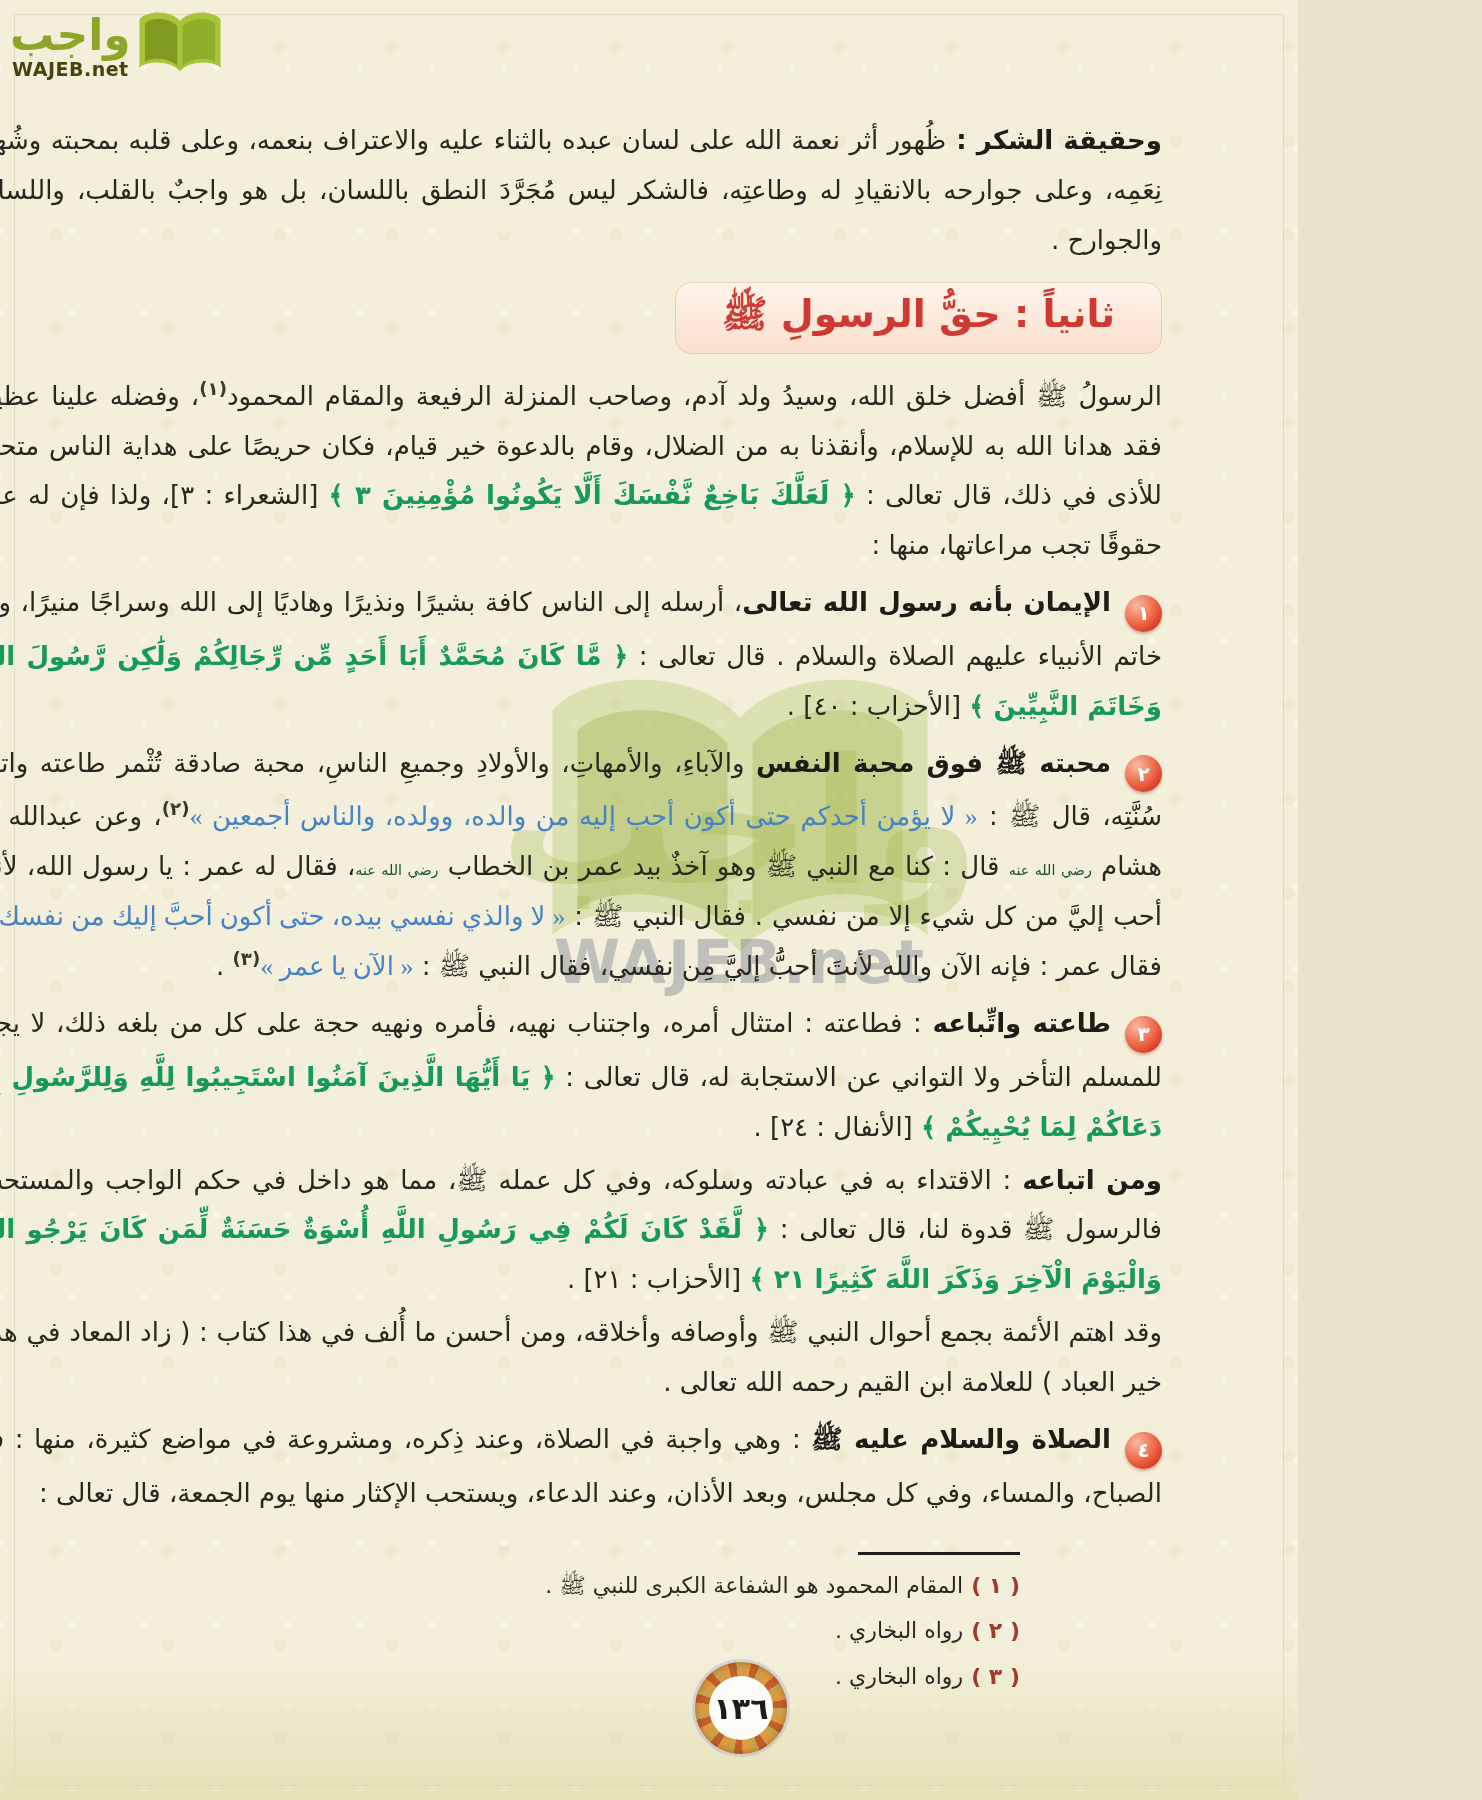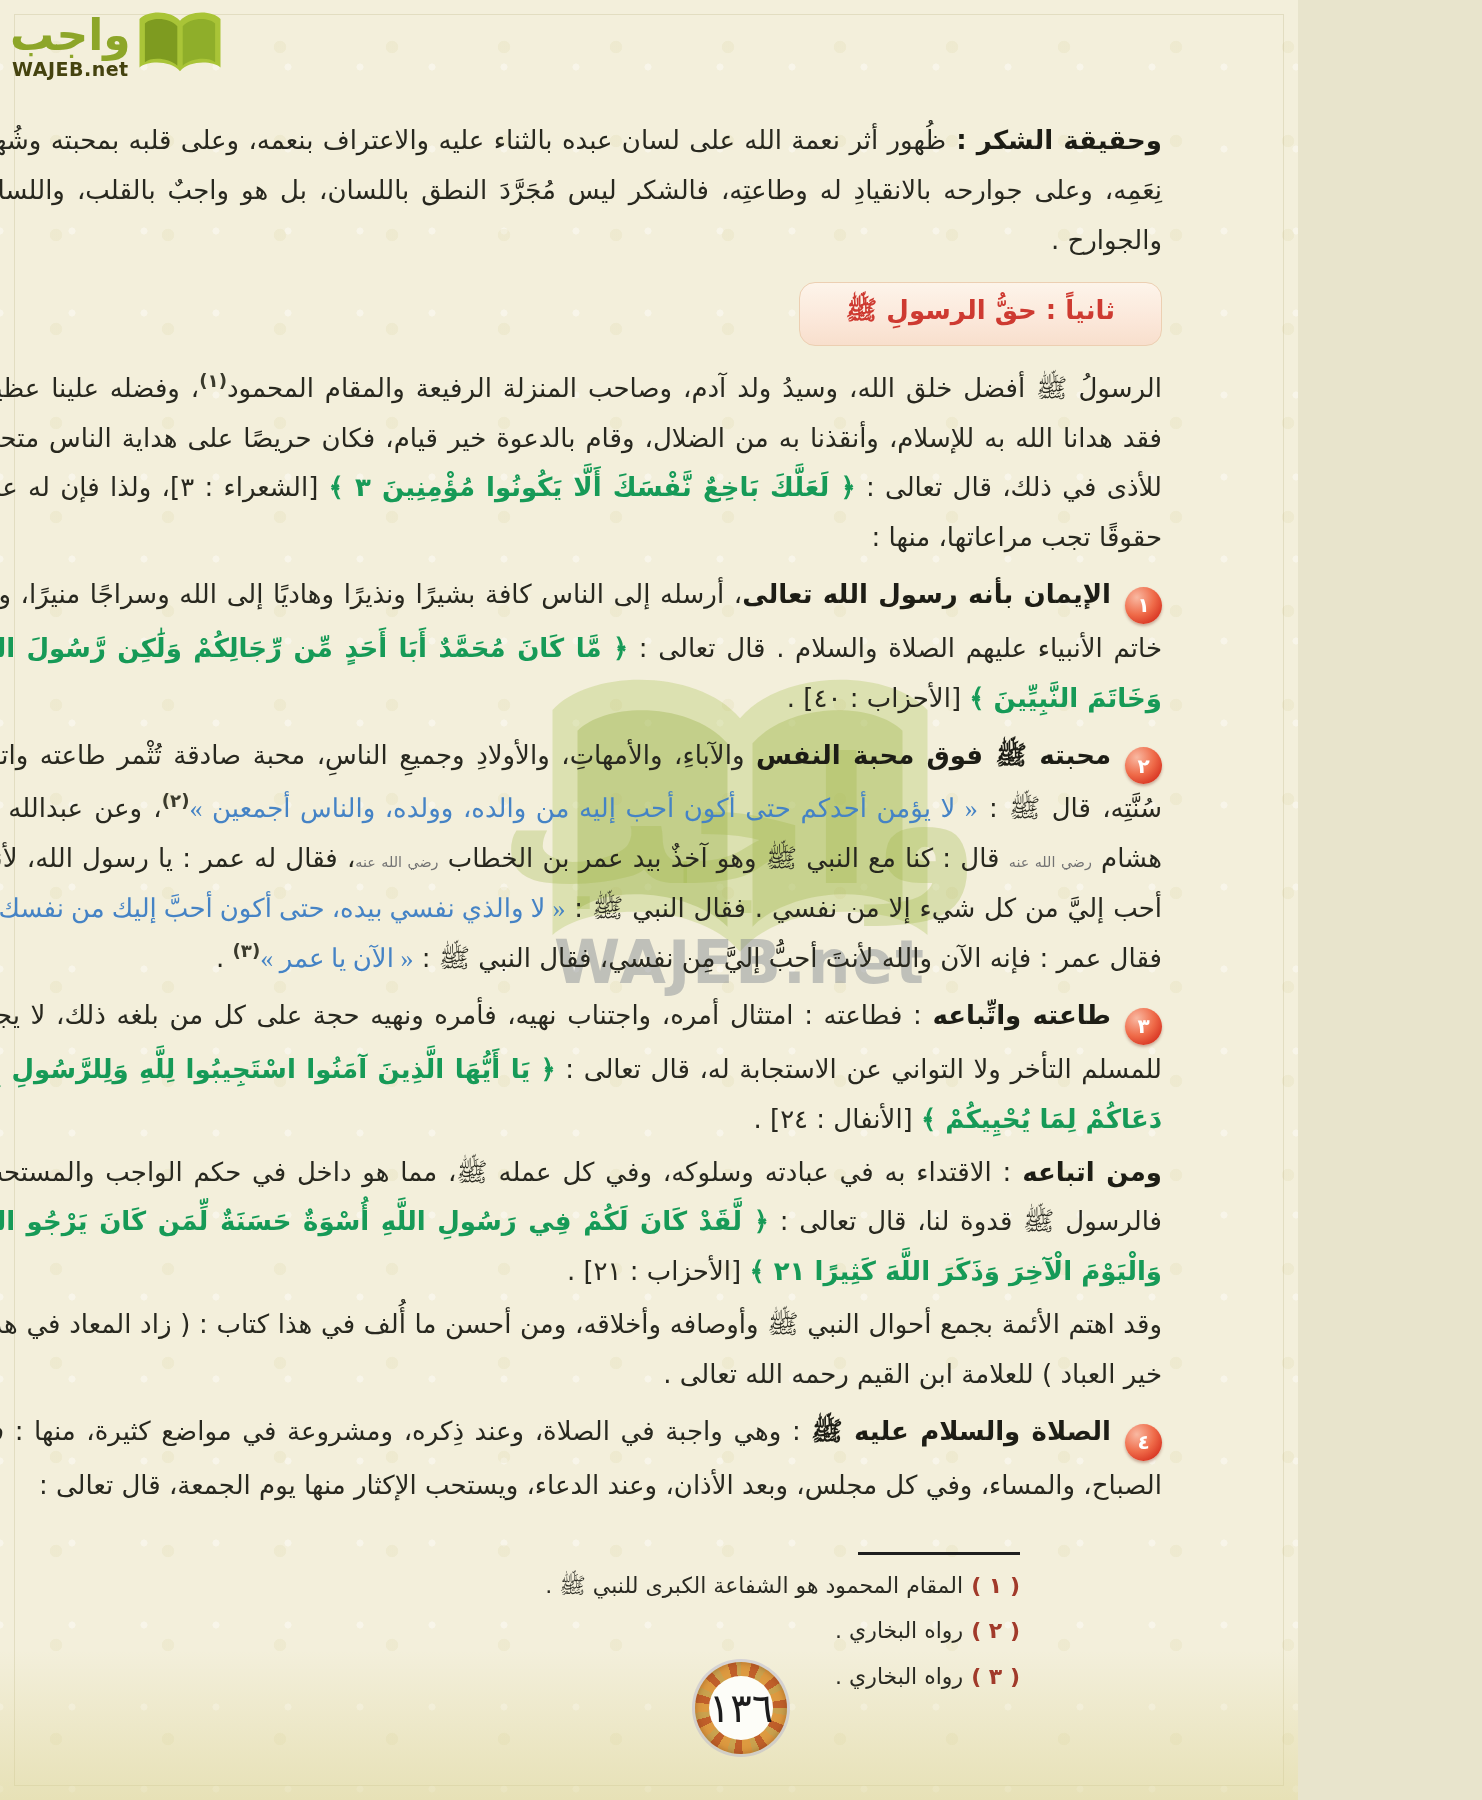--- a/index.html
+++ b/index.html
@@ -42,56 +42,56 @@
     direction:rtl;text-align:justify;color:#28281f;
     font-size:26px;line-height:1.92;
   }
   .para{margin:0 0 3px 0;}
   .para.numbered{margin-top:7px;}
   .seg-t{color:#28281f;}
   .seg-b{font-weight:bold;color:#1d1d15;}
   .seg-q{color:#169a57;font-weight:bold;}
   .seg-h{color:#4583c5;font-family:Liberation Serif, serif;}
   .seg-r{color:#3a3a2c;font-size:.7em;vertical-align:super;font-weight:bold;}
-  .seg-hon{font-size:.55em;color:#737373;}
+  .seg-hon{font-size:.55em;color:#14532d;}
   .badge{
     display:inline-flex;align-items:center;justify-content:center;
     width:37px;height:37px;border-radius:50%;
     background:radial-gradient(circle at 32% 28%, #f9b9a2, #ef6b49 48%, #d52d1d 85%);
     color:#fff;font-weight:bold;font-size:20px;
     margin-left:14px;vertical-align:-9px;
     box-shadow:0 2px 3px rgba(120,40,20,.35);
   }
   .heading-box{
     width:max-content;max-width:100%;
     margin:16px 0 18px;padding:3px 46px 9px;
     background:linear-gradient(180deg,#fdf4ea,#fbe7d9 62%,#f8dfcd);
     border:1px solid #eccfb2;border-radius:16px;
   }
-  .heading-text{color:#ce3a31;font-weight:bold;font-size:26px;line-height:1.5;margin-top:46px;}
+  .heading-text{color:#ce3a31;font-weight:bold;font-size:38px;line-height:1.5;margin-top:46px;}
 
   
   .footnotes{
     position:absolute;top:1552px;right:278px;width:780px;z-index:2;
     direction:rtl;font-size:22px;line-height:2.06;color:#2a2a22;text-align:right;
   }
   .fn-sep{width:162px;height:3px;background:#1e1e1e;margin-bottom:8px;}
   .fn-row{display:flex;gap:8px;}
   .fn-num{color:#a13a2a;font-weight:bold;white-space:nowrap;}
 
   
   .medallion{
     position:absolute;top:1662px;left:695px;width:92px;height:92px;z-index:2;border-radius:50%;
     background:repeating-conic-gradient(#dd9a40 0deg 13deg, #c05f2a 13deg 24deg, #caa24e 24deg 33deg);
     box-shadow:0 0 0 3px rgba(160,160,205,.35), inset 0 0 7px rgba(120,60,20,.5);
   }
   .medallion-inner{
     position:absolute;inset:14px;background:#fdfdf8;border-radius:50%;
     display:flex;align-items:center;justify-content:center;
-    font-size:40px;font-weight:normal;color:#1c1c1c;
+    font-size:30px;font-weight:bold;color:#1c1c1c;
   }
 </style>
 </head>
 <body>
 
 <div class="page">
   <div class="frame"></div>
 
   <div class="logo">
     <div class="logo-text">

